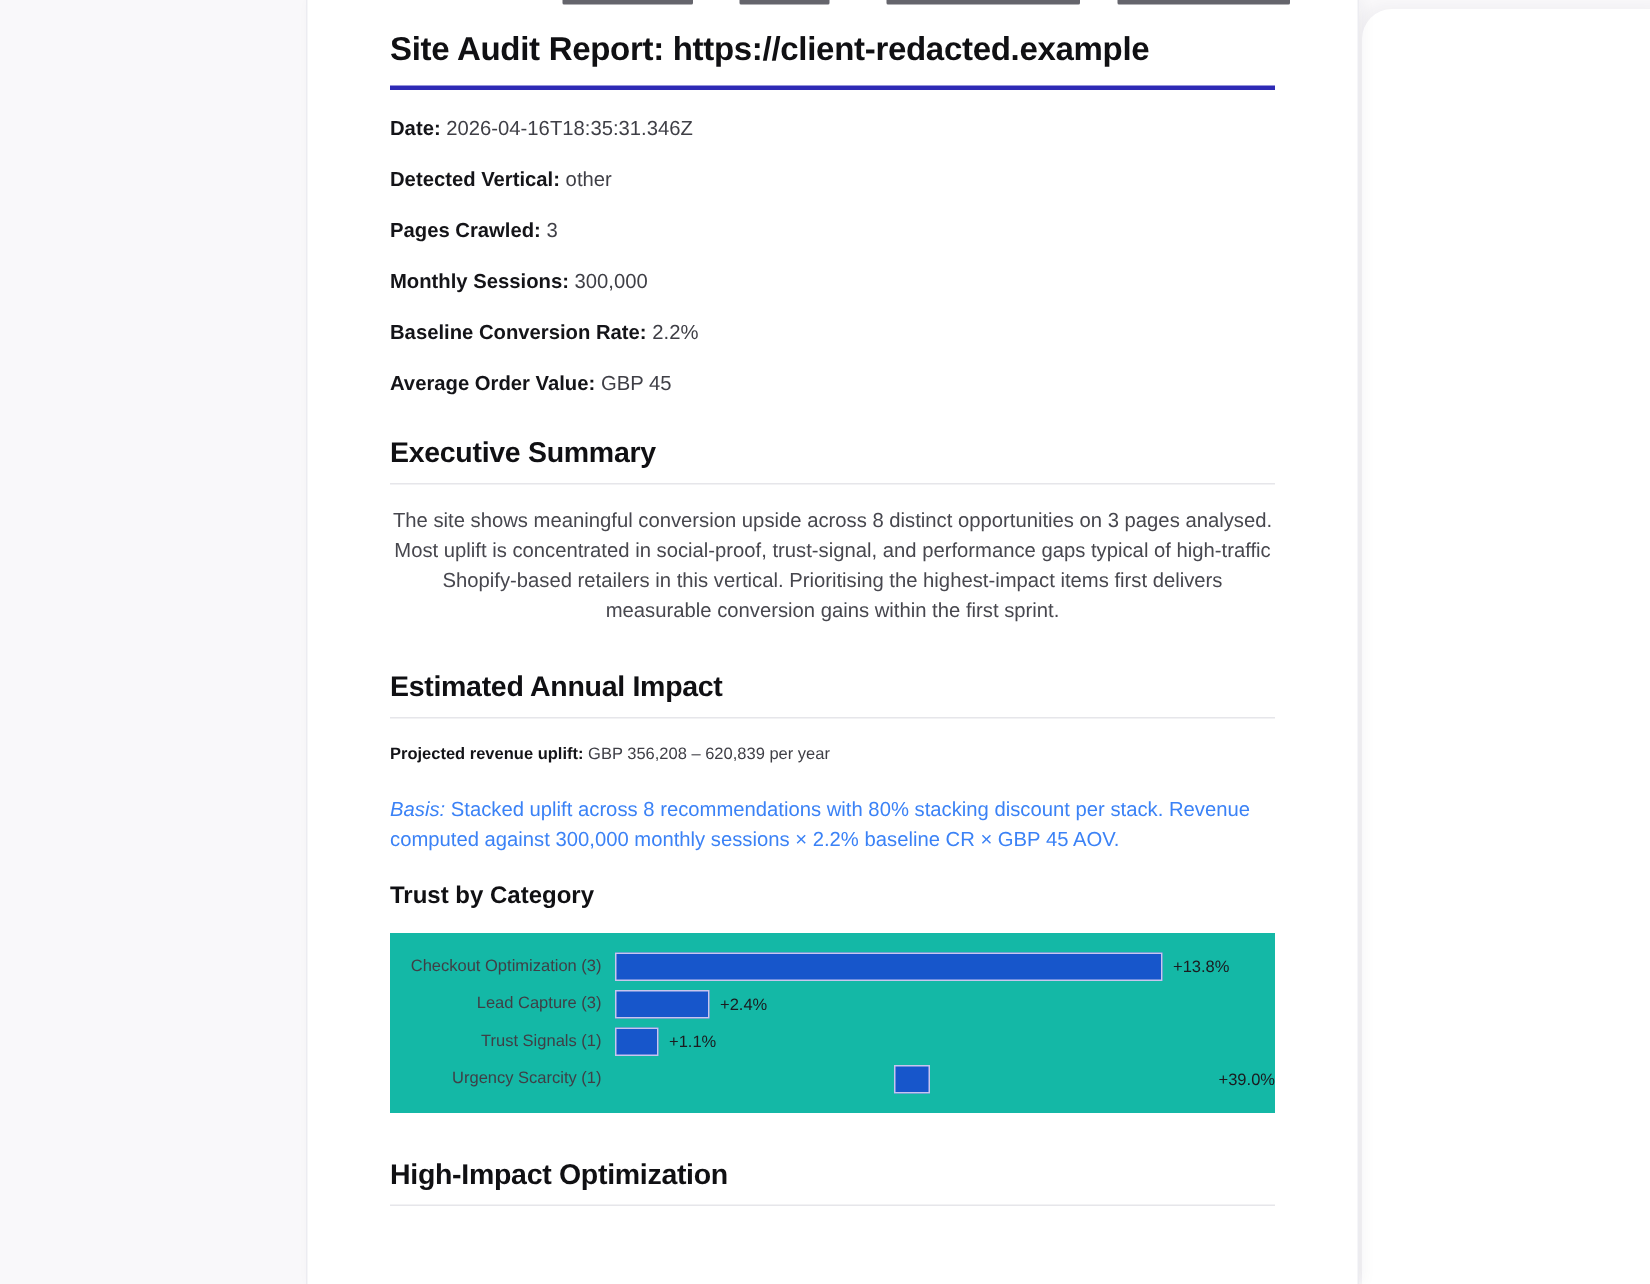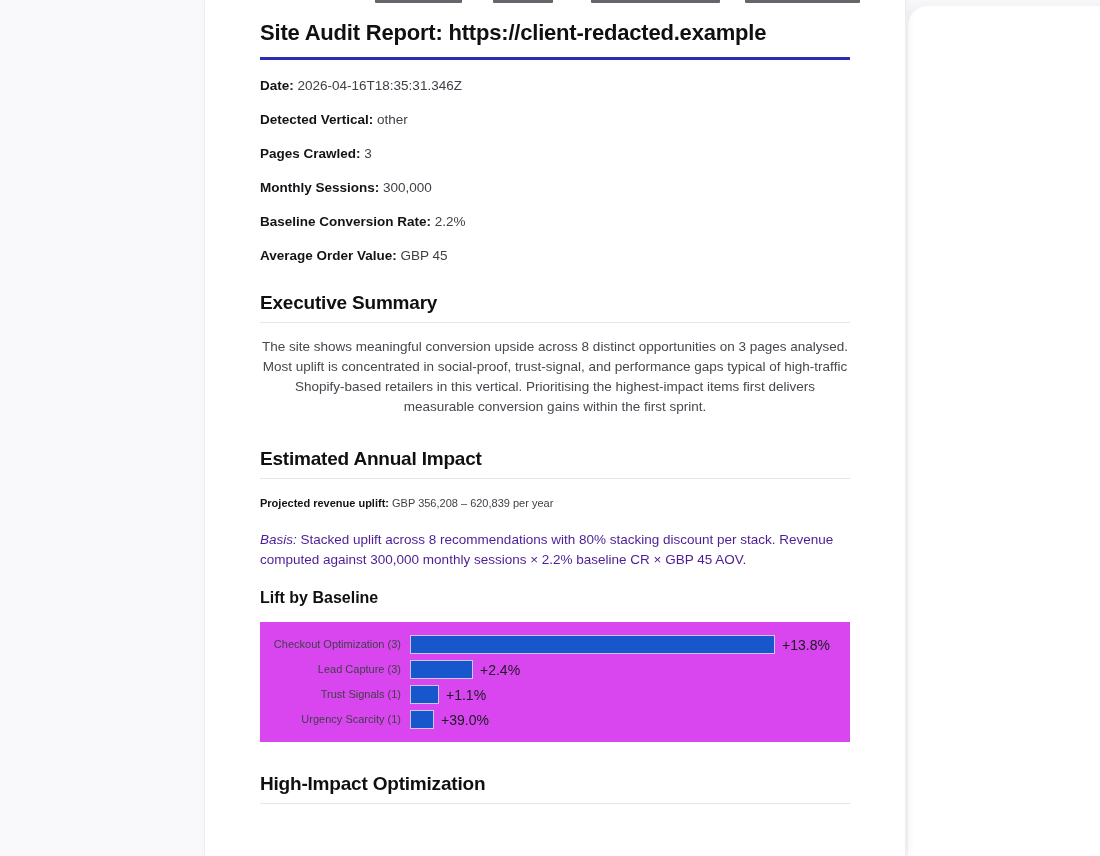--- a/index.html
+++ b/index.html
@@ -60,46 +60,46 @@
     margin-top: 14px;
     font-size: 13.5px; line-height: 20px; color: #47474e;
     max-width: 590px;
     text-align: center;
   }
 
   .impact-rows { margin-top: 17px; }
   .impact-row { margin-bottom: 20px; font-size: 11px; line-height: 14px; color: #3f3f46; }
   .impact-row b { color: #141418; font-weight: 700; }
 
-  p.basis { font-size: 13.5px; line-height: 20px; color: #4c1d95; max-width: 590px; }
+  p.basis { font-size: 13.5px; line-height: 20px; color: #3b82f6; max-width: 590px; }
   p.basis i { font-style: italic; }
 
   h3.chart-heading {
     margin-top: 18px;
     font-size: 16px; line-height: 20px; font-weight: 700; color: #101013;
   }
 
   .chart {
     margin-top: 14px;
     width: 590px;
-    background: #d946ef;
+    background: #14b8a6;
     padding: 13px 0;
   }
   .chart-row { display: flex; align-items: center; margin-bottom: 6px; }
-  .chart-row:last-child { margin-bottom: 0; }
+  .chart-row:last-child { margin-bottom: 0; justify-content: space-between; }
   .chart-label {
     width: 150px; padding-right: 9px;
     text-align: right; font-size: 11px; line-height: 19px; color: #3f3f46;
     white-space: nowrap;
   }
   .chart-bar {
     height: 19px; background: #1756cb;
     border: 1px solid #c9c5ee;
   }
-  .chart-value { margin-left: 7px; font-size: 14px; color: #1b1b1f; white-space: nowrap; }
+  .chart-value { margin-left: 7px; font-size: 11px; color: #1b1b1f; white-space: nowrap; }
 </style>
 </head>
 <body>
 
 <div class="stage">
 
   <div class="right-panel"></div>
 
   <div class="doc-card">
     <div class="cutoff c1"></div>
@@ -144,21 +144,21 @@
 
       <h2 class="section-heading mt32">Estimated Annual Impact</h2>
       <div class="impact-rows">
         <div class="impact-row">
           <b>Projected revenue uplift:</b>
           <span>GBP 356,208 – 620,839 per year</span>
         </div>
       </div>
       <p class="basis"><i>Basis:</i> <span>Stacked uplift across 8 recommendations with 80% stacking discount per stack. Revenue computed against 300,000 monthly sessions × 2.2% baseline CR × GBP 45 AOV.</span></p>
 
-      <h3 class="chart-heading">Lift by Baseline</h3>
+      <h3 class="chart-heading">Trust by Category</h3>
 
       <div class="chart">
         <div class="chart-row">
           <div class="chart-label">Checkout Optimization (3)</div>
           <div class="chart-bar" style="width: 365px; background: rgb(23, 86, 203);"></div>
           <div class="chart-value">+13.8%</div>
         </div>
         <div class="chart-row">
           <div class="chart-label">Lead Capture (3)</div>
           <div class="chart-bar" style="width: 63px; background: rgb(23, 86, 203);"></div>

